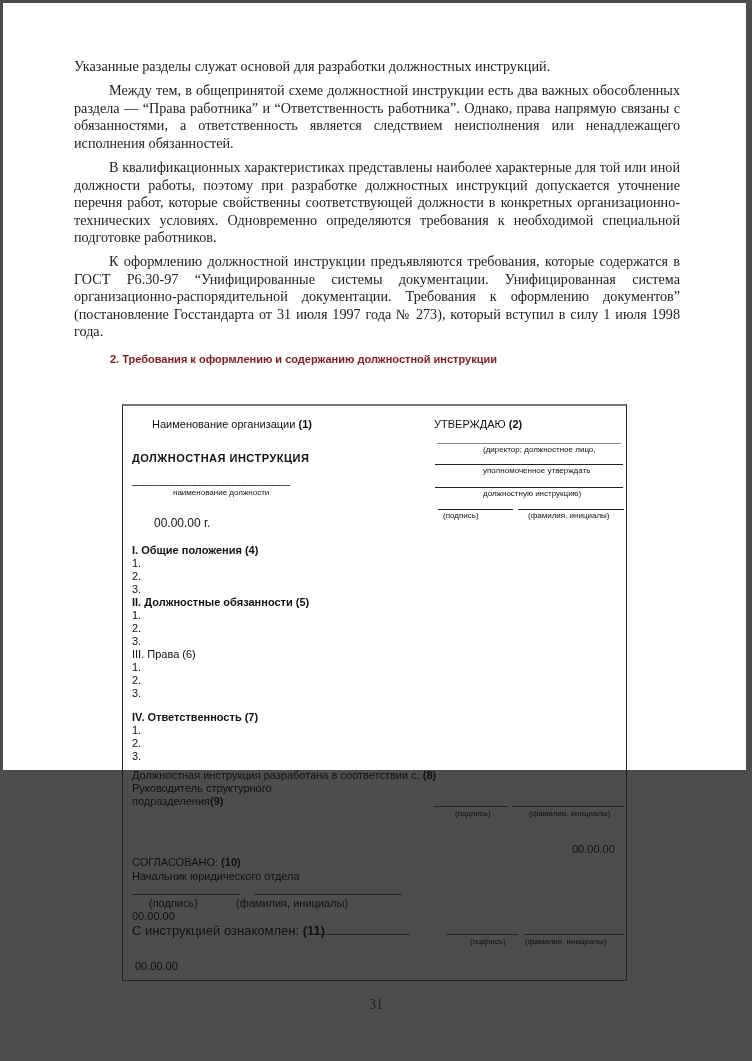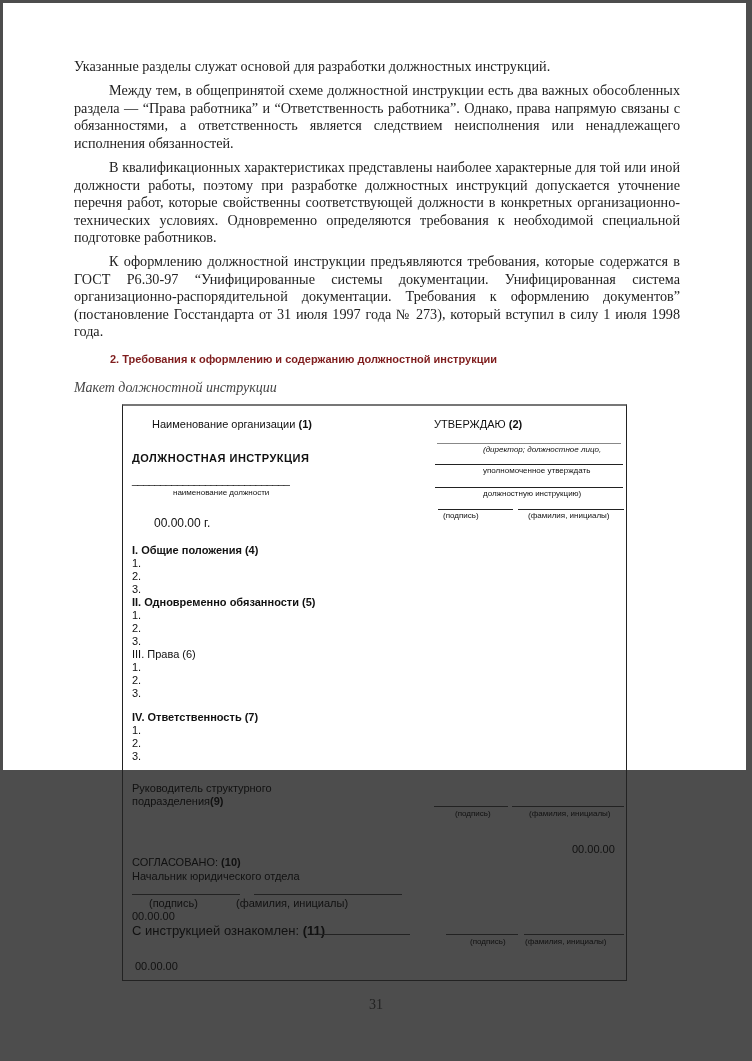--- a/index.html
+++ b/index.html
@@ -22,61 +22,61 @@
 <body>
 
 <div class="page">
 
   <div class="p serif" style="top:55px;"><span>Указанные разделы служат основой для разработки должностных инструкций.</span></div>
   <div class="p serif" style="top:79px;"><span class="ind"></span><span>Между тем, в общепринятой схеме должностной инструкции есть два важных обособленных раздела — “Права работника” и “Ответственность работника”. Однако, права напрямую связаны с обязанностями, а ответственность является следствием неисполнения или ненадлежащего исполнения обязанностей.</span></div>
   <div class="p serif" style="top:156px;"><span class="ind"></span><span>В квалификационных характеристиках представлены наиболее характерные для той или иной должности работы, поэтому при разработке должностных инструкций допускается уточнение перечня работ, которые свойственны соответствующей должности в конкретных организационно-технических условиях. Одновременно определяются требования к необходимой специальной подготовке работников.</span></div>
   <div class="p serif" style="top:250px;"><span class="ind"></span><span>К оформлению должностной инструкции предъявляются требования, которые содержатся в ГОСТ Р6.30-97 “Унифицированные системы документации. Унифицированная система организационно-распорядительной документации. Требования к оформлению документов” (постановление Госстандарта от 31 июля 1997 года № 273), который вступил в силу 1 июля 1998 года.</span></div>
 
   <div class="h2 sans">2. Требования к оформлению и содержанию должностной инструкции</div>
-  <div class="cap serif">Макет должностной инструкции</div>
 
   <div class="form sans">
 
     <div class="t" style="left:9px; top:12px;margin-left:20px;"><span>Наименование организации</span> <span class="b">(1)</span></div>
     <div class="t b" style="left:9px; top:46px; letter-spacing:0.5px;">ДОЛЖНОСТНАЯ ИНСТРУКЦИЯ</div>
     <div class="t" style="left:9px; top:68px; letter-spacing:-0.5px;">____________________________</div>
     <div class="t sm" style="left:50px; top:82px;">наименование должности</div>
     <div class="t" style="left:31px; top:111px; font-size:12px;">00.00.00 г.</div>
 
     <div class="t" style="left:311px; top:12px;"><span>УТВЕРЖДАЮ</span> <span class="b">(2)</span></div>
     <div class="line" style="left:314px; top:37px; width:184px; border-color:#888;"></div>
-    <div class="t sm" style="left:360px; top:39px;font-style:italic;">(директор; должностное лицо,</div>
+    <div class="t sm" style="left:360px; top:39px;">(директор; должностное лицо,</div>
     <div class="line" style="left:312px; top:58px; width:188px;"></div>
     <div class="t sm" style="left:360px; top:60px;">уполномоченное утверждать</div>
     <div class="line" style="left:312px; top:81px; width:188px;"></div>
     <div class="t sm" style="left:360px; top:83px;">должностную инструкцию)</div>
     <div class="line" style="left:315px; top:103px; width:75px;"></div>
     <div class="line" style="left:395px; top:103px; width:106px;"></div>
     <div class="t sm" style="left:320px; top:105px;">(подпись)</div>
     <div class="t sm" style="left:405px; top:105px;">(фамилия, инициалы)</div>
 
     <div style="position:absolute; left:9px; top:138px;" id="sections">
         <div class="t" style="position: relative;"><span class="b">I. Общие положения</span> <span class="b">(4)</span></div>
         <div class="t" style="position: relative;">1.</div>
         <div class="t" style="position: relative;">2.</div>
         <div class="t" style="position: relative;">3.</div>
-        <div class="t" style="position: relative;"><span class="b">II. Одновременно обязанности</span> <span class="b">(5)</span></div>
+        <div class="t" style="position: relative;"><span class="b">II. Должностные обязанности</span> <span class="b">(5)</span></div>
         <div class="t" style="position: relative;">1.</div>
         <div class="t" style="position: relative;">2.</div>
         <div class="t" style="position: relative;">3.</div>
         <div class="t" style="position: relative;"><span>III. Права</span> <span>(6)</span></div>
         <div class="t" style="position: relative;">1.</div>
         <div class="t" style="position: relative;">2.</div>
         <div class="t" style="position: relative;">3.</div>
         <div class="t" style="position: relative; margin-top: 11px;"><span class="b">IV. Ответственность</span> <span class="b">(7)</span></div>
         <div class="t" style="position: relative;">1.</div>
         <div class="t" style="position: relative;">2.</div>
         <div class="t" style="position: relative;">3.</div>
       </div>
 
+    <div class="t" style="left:9px; top:363px;"><span>Должностная инструкция разработана в соответствии с.</span> <span class="b">(8)</span></div>
     <div class="t" style="left:9px; top:376px;">Руководитель структурного</div>
     <div class="t" style="left:9px; top:389px;"><span>подразделения</span><span class="b">(9)</span></div>
     <div class="line" style="left:311px; top:400px; width:74px;"></div>
     <div class="line" style="left:389px; top:400px; width:112px;"></div>
     <div class="t sm" style="left:332px; top:403px;">(подпись)</div>
     <div class="t sm" style="left:406px; top:403px;">(фамилия, инициалы)</div>
     <div class="t" style="left:449px; top:437px;">00.00.00</div>
 
     <div class="t" style="left:9px; top:450px;"><span>СОГЛАСОВАНО:</span> <span class="b">(10)</span></div>
     <div class="t" style="left:9px; top:464px;">Начальник юридического отдела</div>

